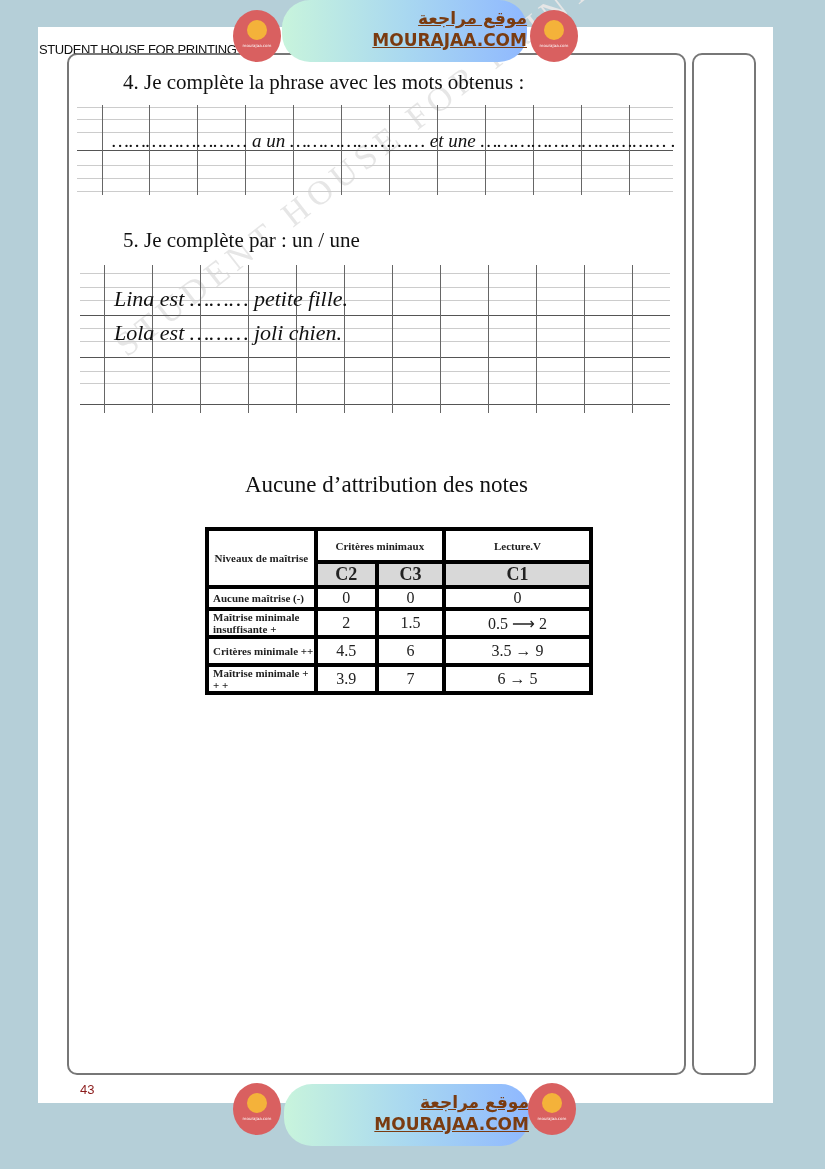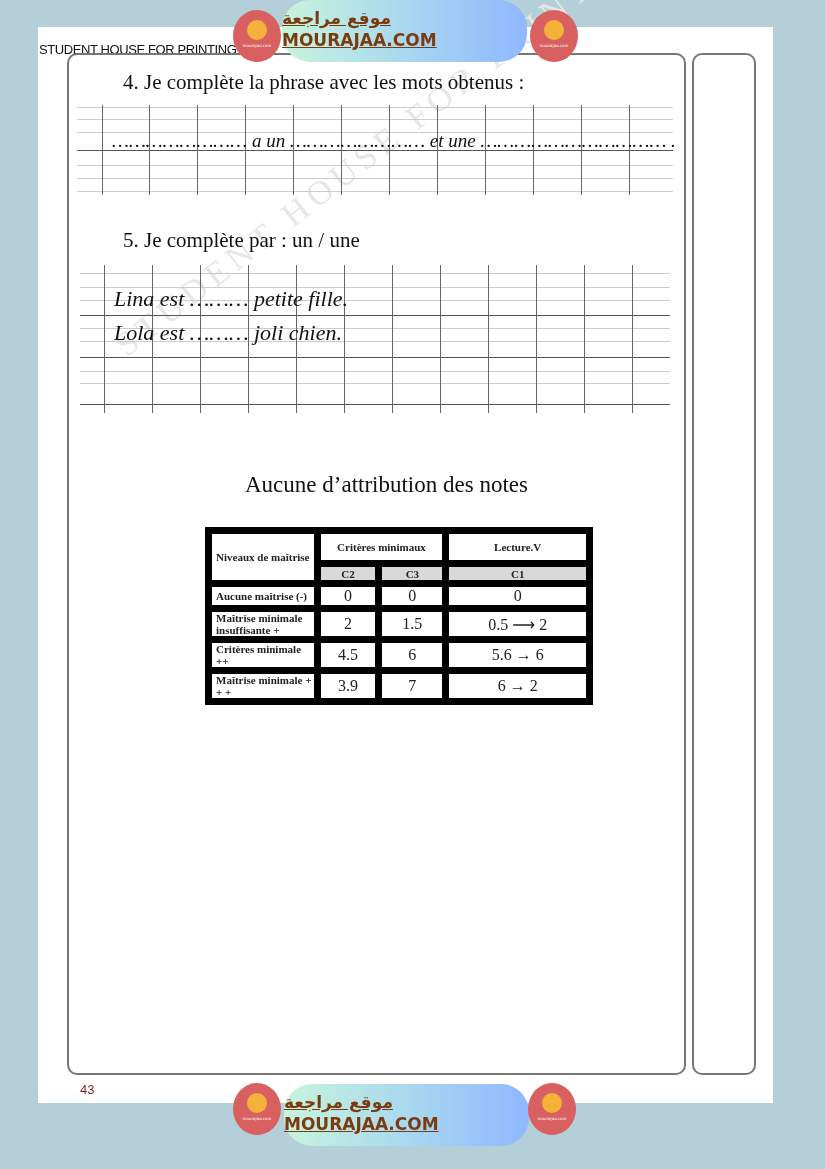--- a/index.html
+++ b/index.html
@@ -9,28 +9,28 @@
   .main-frame{position:absolute;left:67px;top:53px;width:619px;height:1022px;border:2px solid #777;border-radius:10px;box-sizing:border-box;}
   .side-frame{position:absolute;left:692px;top:53px;width:64px;height:1022px;border:2px solid #777;border-radius:10px;box-sizing:border-box;}
   .q-title{position:absolute;font-size:21px;color:#111;text-align:center;}
   .lined{position:absolute;border-top:1px solid #ccc;}
   .hline{position:absolute;left:0;right:0;height:1px;background:#ccc;}
   .hline.dark{background:#555;}
   .vline{position:absolute;width:1px;background:#666;}
   .cursive{position:absolute;font-family:"Liberation Serif",serif;font-style:italic;font-size:22px;color:#111;white-space:pre;}
   .table-title{position:absolute;left:245px;top:472px;font-size:23px;color:#111;}
   table.notes{position:absolute;left:205px;top:527px;width:388px;border-collapse:collapse;font-family:"Liberation Serif",serif;}
-  table.notes td{border:7px solid #000000;text-align:center;padding:0;color:#222;}
+  table.notes td{border:4px solid #000000;text-align:center;padding:0;color:#222;}
   table.notes .lbl{font-weight:bold;font-size:11px;text-align:left;padding-left:4px;line-height:12px;}
   table.notes .hd{font-weight:bold;font-size:11px;}
-  table.notes .sub{background:#d8d8d8;font-weight:bold;font-size:11px;margin-left:12px;}
+  table.notes .sub{background:#d8d8d8;font-weight:bold;font-size:18px;margin-left:12px;}
   table.notes .val{font-size:16px;}
   .watermark{position:absolute;left:120px;top:330px;font-size:34px;color:#e6e6e6;letter-spacing:6px;transform:rotate(-38deg);transform-origin:left center;white-space:nowrap;font-family:"Liberation Serif",serif;}
   .page-num{position:absolute;left:80px;top:1082px;font-family:"Liberation Sans",sans-serif;font-size:13px;color:#8b1a1a;}
-  .banner{position:absolute;width:245px;height:62px;border-radius:28px;background:linear-gradient(90deg,#c8f4dc,#a9d8f0,#8fb8ff);text-align:left;font-family:"DejaVu Sans",sans-serif;color:#7a3b10;}
+  .banner{position:absolute;width:245px;height:62px;border-radius:28px;background:linear-gradient(90deg,#c8f4dc,#a9d8f0,#8fb8ff);text-align:right;font-family:"DejaVu Sans",sans-serif;color:#7a3b10;}
   .banner .ar{font-size:17px;font-weight:bold;text-decoration:underline;margin-top:8px;line-height:20px;}
   .banner .en{font-size:17px;font-weight:bold;text-decoration:underline;line-height:24px;}
   .logo{position:absolute;width:48px;height:52px;border-radius:50%;background:#d96060;}
   .logo .inner{position:absolute;left:14px;top:10px;width:20px;height:20px;border-radius:50%;background:#f4b23a;}
   .logo .cap{position:absolute;left:0;right:0;top:33px;font-size:4px;color:#fff;text-align:center;font-family:"DejaVu Sans",sans-serif;}
 </style>
 </head>
 <body>
 
 <div class="page"></div>
@@ -114,27 +114,27 @@
   <tr style="height:28px">
     <td class="lbl">Maîtrise minimale insuffisante +</td>
     <td class="val">2</td>
     <td class="val">1.5</td>
     <td class="val">0.5 ⟶ 2</td>
   </tr>
   <tr style="height:28px">
     <td class="lbl">Critères minimale ++</td>
     <td class="val">4.5</td>
     <td class="val">6</td>
-    <td class="val">5.6 → 6</td>
+    <td class="val">3.5 → 9</td>
   </tr>
   <tr style="height:28px">
     <td class="lbl">Maîtrise minimale + + +</td>
     <td class="val">3.9</td>
     <td class="val">7</td>
-    <td class="val">6 → 2</td>
+    <td class="val">6 → 5</td>
   </tr>
 </tbody>
   </table>
 
 <div class="page-num">43</div>
 
 <div class="logo" style="left:233px;top:10px;">
     <div class="inner"></div>
     <div class="cap">mourajaa.com</div>
   </div>

